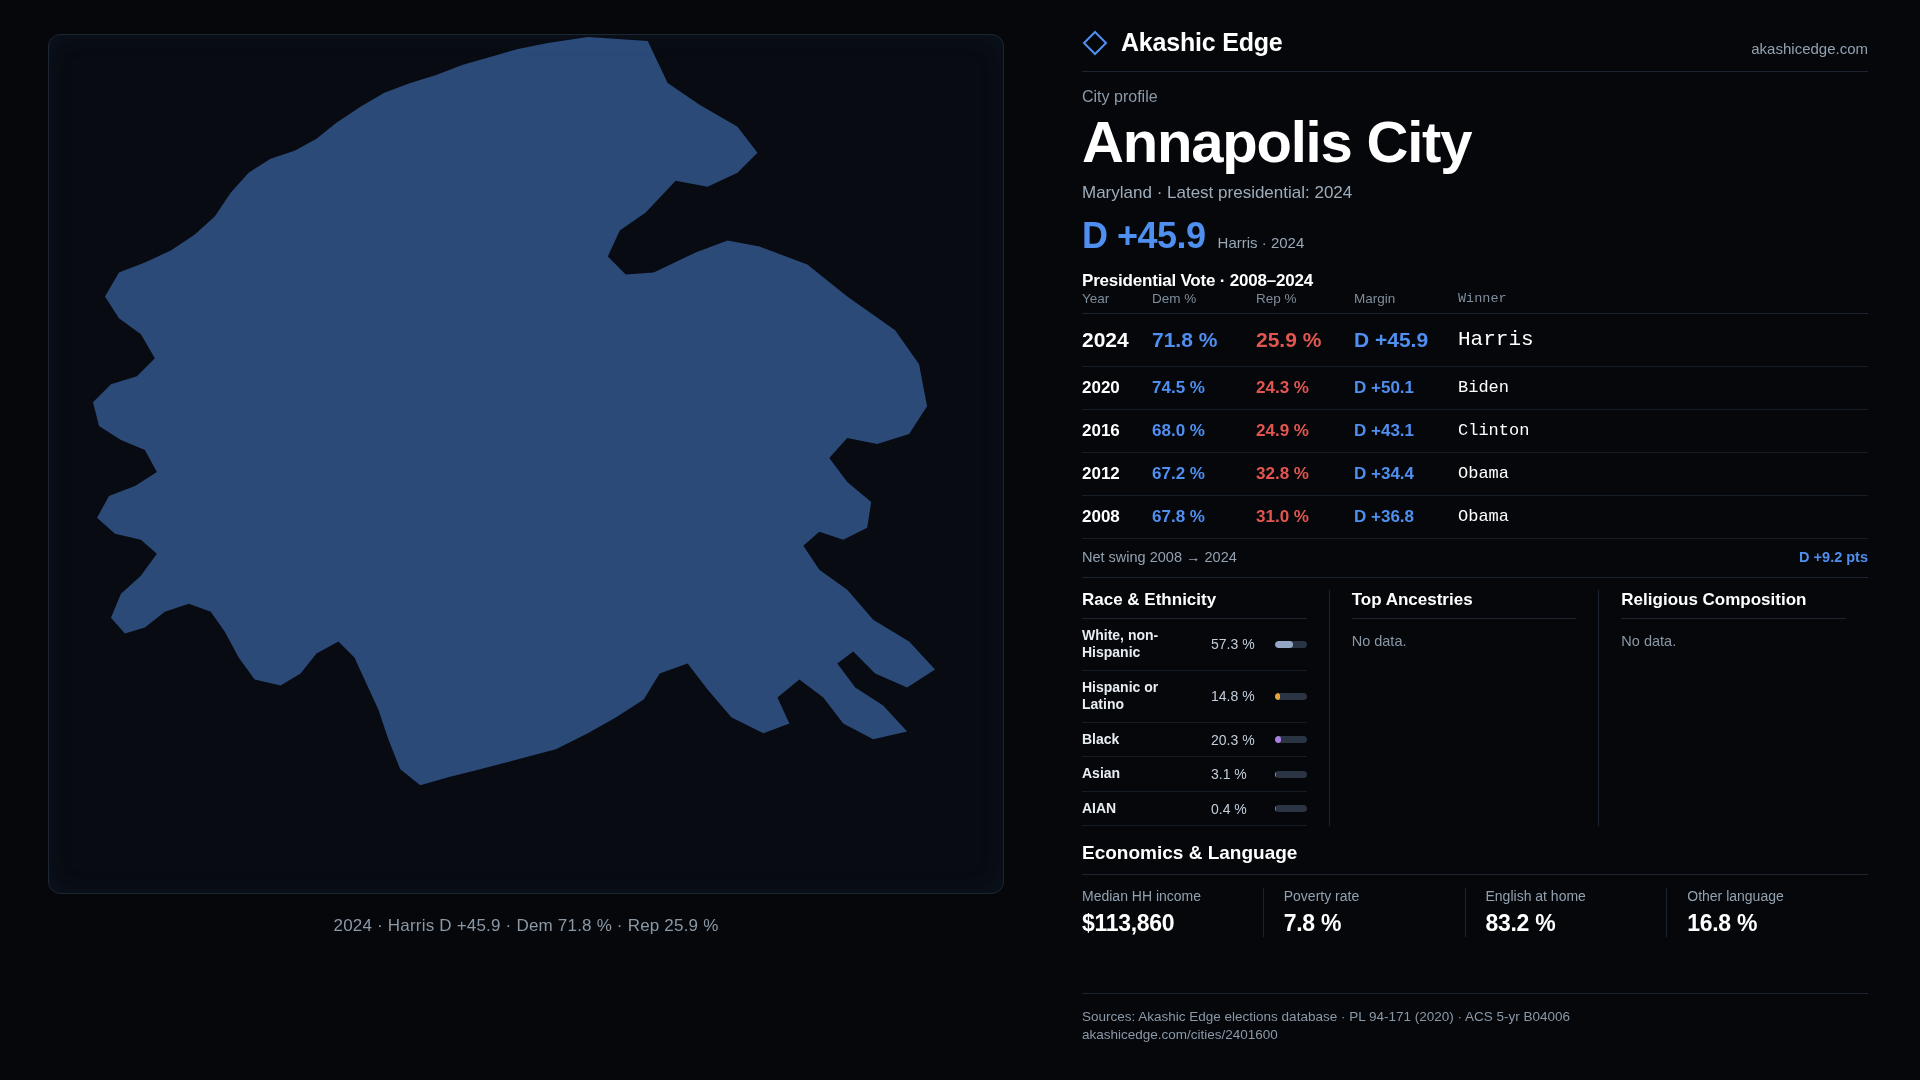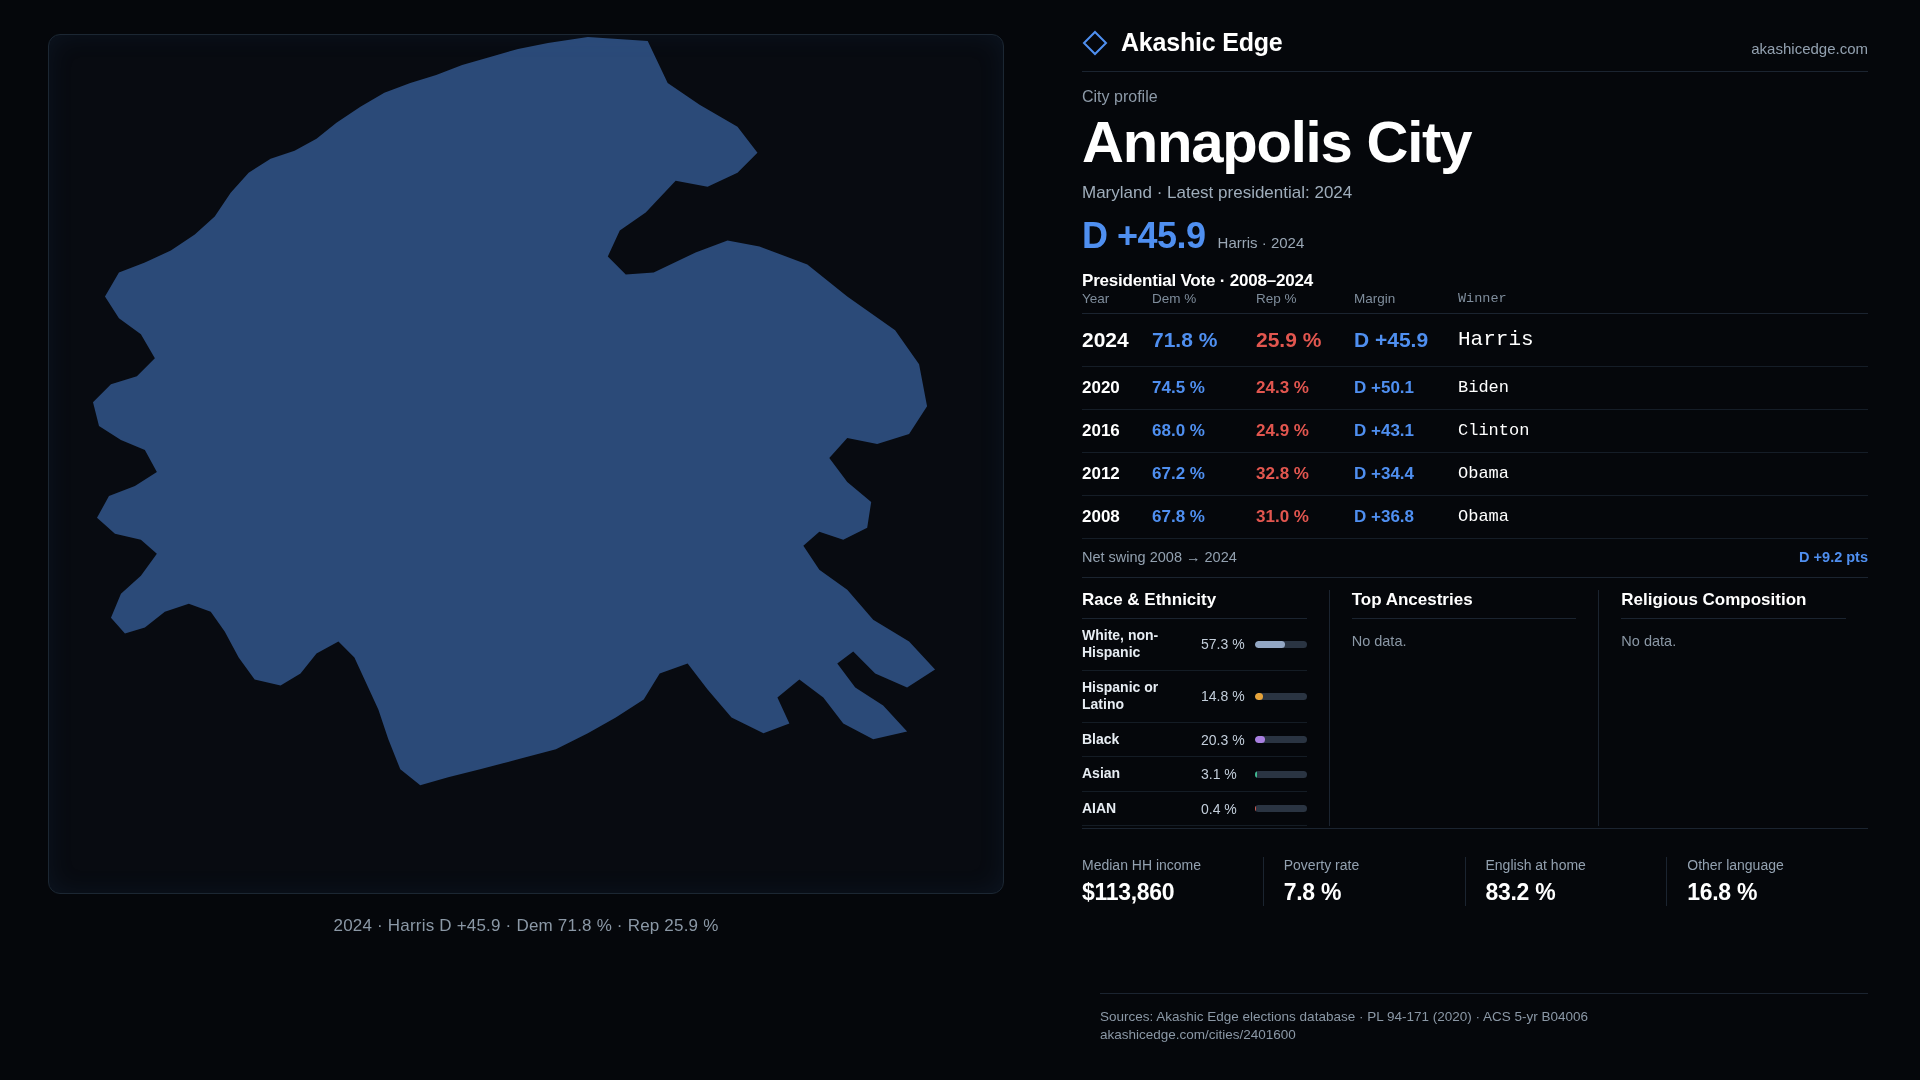--- a/index.html
+++ b/index.html
@@ -119,38 +119,38 @@
   .swing-val { color: #4f8ff0; font-size: 14.5px; font-weight: 700; }
 
   
   .cols3 { display:flex; margin-top: 12px; }
   .col { flex: 1; padding-right: 22px; }
   .col + .col { border-left: 1px solid #1b2430; padding-left: 22px; }
   .col-title { color:#fff; font-size: 17px; font-weight: 700; padding-bottom: 8px; border-bottom: 1px solid #1b2430; }
   .nodata { color: #8b98a6; font-size: 14.5px; padding-top: 14px; }
 
   .race-row {
-    display:flex; align-items:center; 
+    display:flex; align-items:center; gap: 10px;
     padding: 8px 0;
     border-bottom: 1px solid #141c25;
   }
   .race-name { color: #e7edf3; font-size: 14px; font-weight: 700; width: 96px; line-height:1.25; }
   .race-pct { color: #c3cedb; font-size: 14px; width: 54px; margin-left: 23px; }
   .bar-track { flex: 1; height: 7px; border-radius: 4px; background: #2a3442; position: relative; overflow: hidden; }
   .bar-fill { position:absolute; left:0; top:0; bottom:0; border-radius:4px; }
 
   .econ-title { color:#fff; font-size: 19px; font-weight:700; margin-top: 16px; }
-  .econ-grid { display:flex; margin-top: 2px; border-top: 1px solid #1b2430; padding-top: 28px; }
+  .econ-grid { display:flex; margin-top: 10px; border-top: 1px solid #1b2430; padding-top: 13px; }
   .econ-cell { flex:1; padding-right: 16px; }
   .econ-cell + .econ-cell { border-left: 1px solid #1b2430; padding-left: 20px; }
   .econ-label { color:#93a1b0; font-size: 14px; }
   .econ-value { color:#ffffff; font-size: 23px; font-weight: 700; margin-top: 6px; letter-spacing:-0.3px; }
 
   .sources {
-    position: absolute; left: 60px; right: 52px; bottom: 36px;
+    position: absolute; left: 42px; right: 52px; bottom: 36px;
     border-top: 1px solid #1b2430; padding-top: 14px;
   }
   .sources div { color: #8b98a6; font-size: 13.5px; line-height: 1.35; }
 </style>
 </head>
 <body>
 
 <div class="page">
 
   <div class="map-pane">
@@ -294,20 +294,21 @@
         <div class="nodata">No data.</div>
       </div>
 
       <div class="col">
         <div class="col-title">Religious Composition</div>
         <div class="nodata">No data.</div>
       </div>
 
     </div>
 
+    <div class="econ-title">Economics &amp; Language</div>
     <div class="econ-grid">
       <div class="econ-cell">
         <div class="econ-label">Median HH income</div>
         <div class="econ-value">$113,860</div>
       </div>
       <div class="econ-cell">
         <div class="econ-label">Poverty rate</div>
         <div class="econ-value">7.8 %</div>
       </div>
       <div class="econ-cell">

